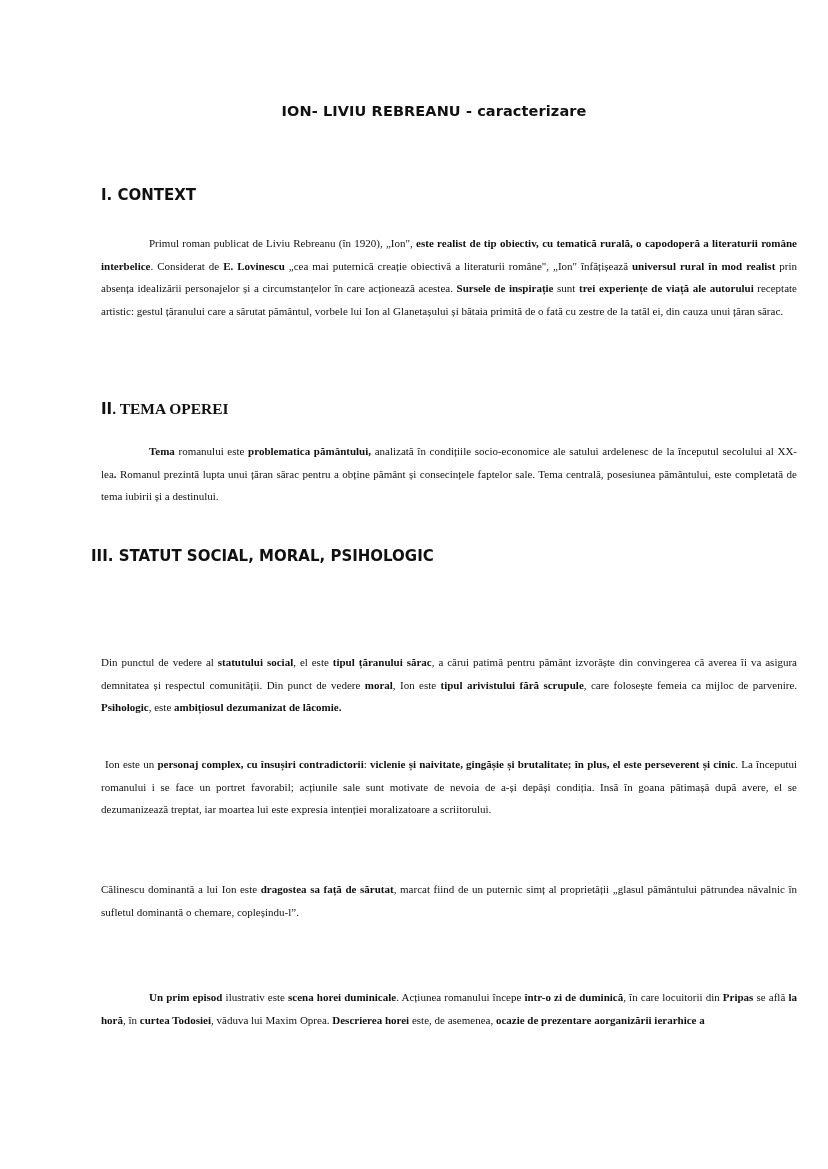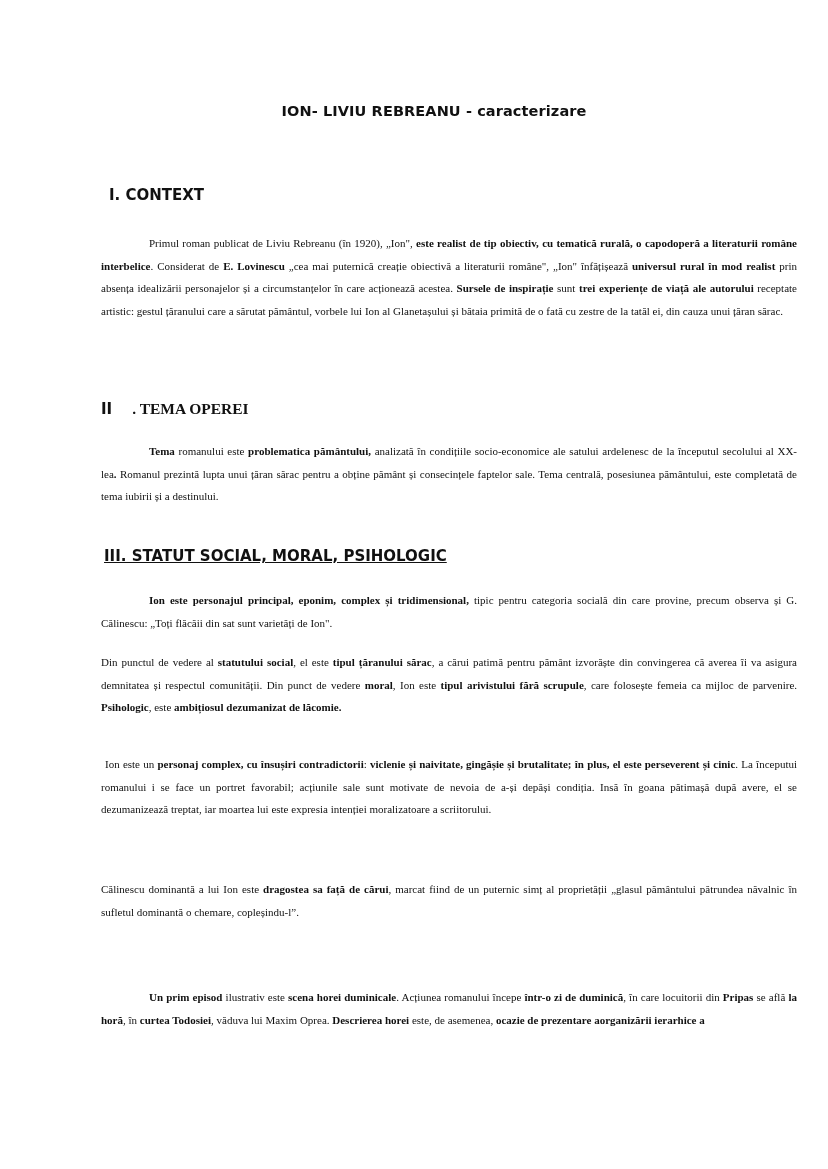--- a/index.html
+++ b/index.html
@@ -6,45 +6,44 @@
     body { width: 828px; height: 1169px; overflow: hidden; position: relative; color: #111; }
     .page { position: absolute; left: 0; top: 0; width: 828px; height: 1169px; background: #fff; }
     .title {
       position: absolute; top: 103px; left: 0; width: 828px; text-align: center;
       font-family: "DejaVu Sans", sans-serif; font-weight: bold; font-size: 14.5px; letter-spacing: 0.1px; padding-left: 20px;
     }
     .heading {
       position: absolute; left: 101px;
       font-family: "DejaVu Sans", sans-serif; font-weight: bold; font-size: 15px;
     }
-    .heading.serif-tail .tail { font-family: "Liberation Serif", serif; font-size: 15.5px; padding-left: 20px; }
+    .heading.serif-tail .tail { font-family: "Liberation Serif", serif; font-size: 15.5px; }
     .para {
       position: absolute; left: 101px; width: 696px;
       font-family: "Liberation Serif", serif; font-size: 11px; line-height: 22.6px;
       text-align: justify; margin: 0;
     }
     .para.indent { text-indent: 48px; }
     .para b { font-weight: bold; }
   </style>
 </head>
 <body>
 
 <div class="page">
 
   <div class="title">ION- LIVIU REBREANU - caracterizare</div>
 
-  <div class="heading" style="top:186px;margin-left:8px;">I. CONTEXT</div>
+  <div class="heading" style="top:186px;">I. CONTEXT</div>
   <p class="para indent" style="top:232px;"><span>Primul roman publicat de Liviu Rebreanu (în 1920), „Ion", </span><b>este realist de tip obiectiv, cu tematică rurală, o capodoperă a literaturii române interbelice</b><span>. Considerat de </span><b>E. Lovinescu</b><span> „cea mai puternică creație obiectivă a literaturii române", „Ion" înfățișează </span><b>universul rural în mod realist</b><span> prin absența idealizării personajelor și a circumstanțelor în care acționează acestea. </span><b>Sursele de inspirație</b><span> sunt </span><b>trei experiențe de viață ale autorului</b><span> receptate artistic: gestul țăranului care a sărutat pământul, vorbele lui Ion al Glanetașului și bătaia primită de o fată cu zestre de la tatăl ei, din cauza unui țăran sărac.</span></p>
 
   <div class="heading serif-tail" style="top:400px;">
     <span>II</span><span class="tail">. TEMA OPEREI</span>
   </div>
   <p class="para indent" style="top:440px;"><b>Tema</b><span> romanului este </span><b>problematica pământului,</b><span> analizată în condițiile socio-economice ale satului ardelenesc de la începutul secolului al XX-lea</span><b>.</b><span> Romanul prezintă lupta unui țăran sărac pentru a obține pământ și consecințele faptelor sale. Tema centrală, posesiunea pământului, este completată de tema iubirii și a destinului.</span></p>
 
-  <div class="heading" style="top:547px; left:104px;text-decoration:underline;">III. STATUT SOCIAL, MORAL, PSIHOLOGIC</div>
-  <p class="para indent" style="top:589px;"><b>Ion este personajul principal, eponim, complex și tridimensional,</b><span> tipic pentru categoria socială din care provine, precum observa și G. Călinescu: „Toți flăcăii din sat sunt varietăți de Ion".</span></p>
+  <div class="heading" style="top:547px; left:91px;">III. STATUT SOCIAL, MORAL, PSIHOLOGIC</div>
   <p class="para" style="top:651px;"><span>Din punctul de vedere al </span><b>statutului social</b><span>, el este </span><b>tipul țăranului sărac</b><span>, a cărui patimă pentru pământ izvorăște din convingerea că averea îi va asigura demnitatea și respectul comunității. Din punct de vedere </span><b>moral</b><span>, Ion este </span><b>tipul arivistului fără scrupule</b><span>, care folosește femeia ca mijloc de parvenire. </span><b>Psihologic</b><span>, este </span><b>ambițiosul dezumanizat de lăcomie.</b></p>
   <p class="para" style="top:753px; text-indent:4px;"><span>Ion este un </span><b>personaj complex, cu însușiri contradictorii</b><span>: </span><b>viclenie și naivitate, gingășie și brutalitate; în plus, el este perseverent și cinic</b><span>. La începutui romanului i se face un portret favorabil; acțiunile sale sunt motivate de nevoia de a-și depăși condiția. Insă în goana pătimașă după avere, el se dezumanizează treptat, iar moartea lui este expresia intenției moralizatoare a scriitorului.</span></p>
-  <p class="para" style="top:878px;"><span>Călinescu dominantă a lui Ion este </span><b>dragostea sa față de cărui</b><span>, marcat fiind de un puternic simț al proprietății „glasul pământului pătrundea năvalnic în sufletul dominantă o chemare, copleșindu-l”.</span></p>
+  <p class="para" style="top:878px;"><span>Călinescu dominantă a lui Ion este </span><b>dragostea sa față de sărutat</b><span>, marcat fiind de un puternic simț al proprietății „glasul pământului pătrundea năvalnic în sufletul dominantă o chemare, copleșindu-l”.</span></p>
 
   <p class="para indent" style="top:986px;"><b>Un prim episod</b><span> ilustrativ este </span><b>scena horei duminicale</b><span>. Acțiunea romanului începe </span><b>într-o zi de duminică</b><span>, în care locuitorii din </span><b>Pripas</b><span> se află </span><b>la horă</b><span>, în </span><b>curtea Todosiei</b><span>, văduva lui Maxim Oprea. </span><b>Descrierea horei</b><span> este, de asemenea, </span><b>ocazie de prezentare aorganizării ierarhice a</b></p>
 
 </div>
 
 </body></html>

